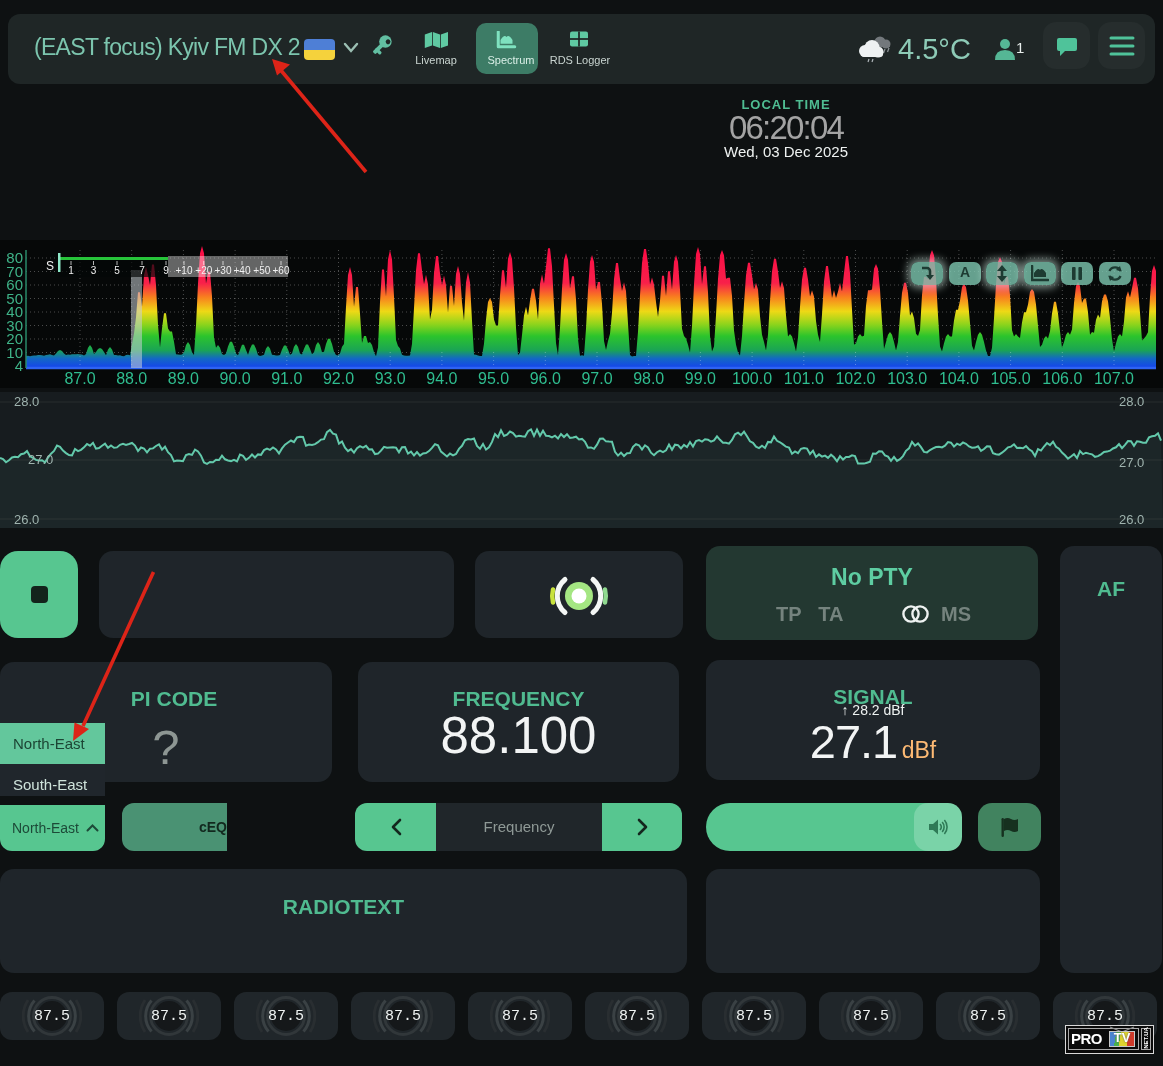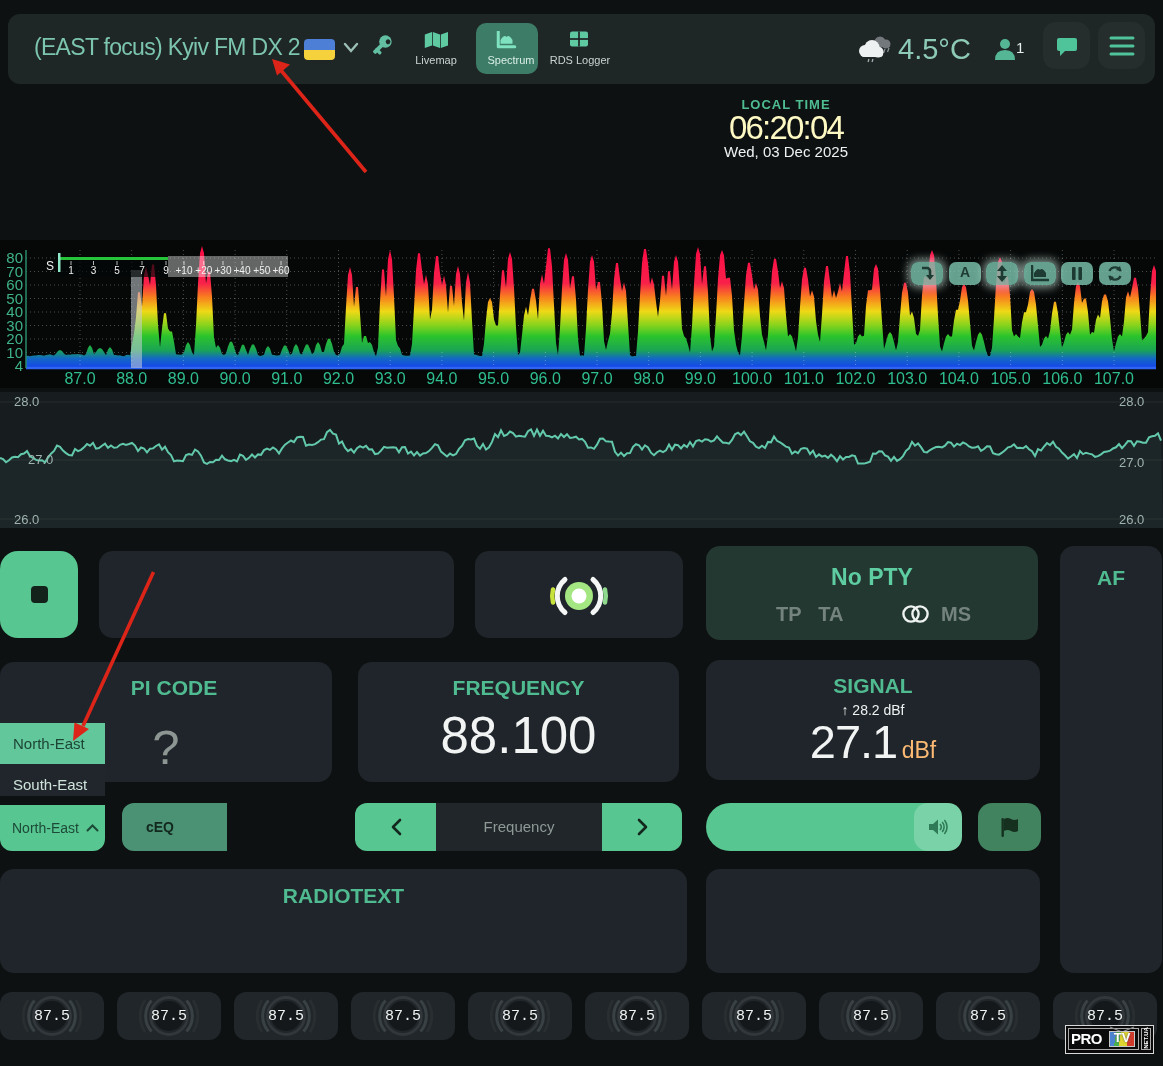--- a/index.html
+++ b/index.html
@@ -1,19 +1,19 @@
 <!DOCTYPE html>
 <html><head><meta charset="utf-8">
 <style>
 * { margin:0; padding:0; box-sizing:border-box; }
 html,body { width:1163px; height:1066px; background:#0e1112; overflow:hidden;
   font-family:"Liberation Sans", sans-serif; position:relative; }
 .abs { position:absolute; }
 .panel { position:absolute; background:#1f252a; border-radius:14px; }
-.hdg { font-weight:bold; color:#50bb90; font-size:20px; text-align:center; }
+.hdg { font-weight:bold; color:#50bb90; font-size:20px; text-align:center;margin-top:11px; }
 .green { background:#57c690; }
 </style></head>
 <body>
 
 <div class="abs" style="left:8px;top:14px;width:1147px;height:70px;background:#1f2626;border-radius:12px;"></div>
 <div class="abs" style="left:34px;top:34px;font-size:23px;color:#7cc5ae;letter-spacing:-0.7px;">(EAST focus) Kyiv FM DX 2</div>
 <div class="abs" style="left:304px;top:39px;width:31px;height:21px;border-radius:4px;overflow:hidden;">
   <div style="width:100%;height:50%;background:#4e7fd6;"></div>
     <div style="width:100%;height:50%;background:#f5d23c;"></div>
 </div>
@@ -78,21 +78,21 @@
 <div class="abs" style="left:1098px;top:22px;width:47px;height:47px;background:#262d2d;border-radius:13px;"></div>
 <svg class="abs" style="left:1109px;top:36px" width="26" height="20" viewBox="0 0 26 20">
     <g stroke="#4fc39a" stroke-width="3" stroke-linecap="round">
       <line x1="2" y1="2" x2="24" y2="2"></line>
       <line x1="2" y1="10" x2="24" y2="10"></line>
       <line x1="2" y1="18" x2="24" y2="18"></line>
     </g>
   </svg>
 
 <div class="abs" style="left:636px;top:97px;width:300px;text-align:center;font-size:13px;font-weight:bold;letter-spacing:1px;color:#4fbd92;">LOCAL TIME</div>
-<div class="abs" style="left:636px;top:109px;width:300px;text-align:center;font-size:33px;letter-spacing:-1.8px;color:#fef9c3;">06:20:04</div>
+<div class="abs" style="left:636px;top:109px;width:300px;text-align:center;font-size:33px;letter-spacing:-1.8px;color:#a3a3a3;">06:20:04</div>
 <div class="abs" style="left:636px;top:143px;width:300px;text-align:center;font-size:15px;color:#eef2f1;">Wed, 03 Dec 2025</div>
 
 <svg class="abs" style="left:0;top:240px" width="1163" height="148" viewBox="0 240 1163 148">
 <style>
   .g { stroke:rgba(255,255,255,0.28); stroke-width:1; stroke-dasharray:1 3; }
   .yl { fill:#3fb388; font-size:15px; text-anchor:end; font-family:"Liberation Sans",sans-serif; }
   .xl { fill:#2fbd8f; font-size:16px; text-anchor:middle; font-family:"Liberation Sans",sans-serif; }
   .sn { fill:#f0f0f0; font-size:10px; text-anchor:middle; font-family:"Liberation Sans",sans-serif; }
 </style>
 <defs>
@@ -305,21 +305,21 @@
 <div class="abs" style="left:706px;top:702px;width:334px;text-align:center;font-size:14px;color:#eef2f1;"><b>↑</b> 28.2 dBf</div>
 <div class="abs" style="left:706px;top:714px;width:334px;text-align:center;color:#f2f4f4;"><span style="font-size:47px;letter-spacing:-1px;">27.1</span> <span style="font-size:23px;color:#fdba74;margin-left:0;">dBf</span></div>
 
 <div class="abs" style="left:0;top:723px;width:105px;height:41px;background:#63c79c;color:#1c4534;font-size:15px;line-height:41px;padding-left:13px;">North-East</div>
 <div class="abs" style="left:0;top:764px;width:105px;height:32px;background:#20262c;color:#cfe3db;font-size:15px;line-height:41px;padding-left:13px;">South-East</div>
 <div class="abs green" style="left:0;top:805px;width:105px;height:46px;border-radius:0 0 12px 12px;color:#1d4a38;font-size:14px;line-height:46px;padding-left:12px;">North-East</div>
 <svg class="abs" style="left:86px;top:824px" width="13" height="8" viewBox="0 0 13 8">
     <path d="M1.5 6.5 L6.5 1.5 L11.5 6.5" stroke="#1d4a38" stroke-width="2" fill="none" stroke-linecap="round"></path>
   </svg>
 <div class="abs" style="left:122px;top:803px;width:210px;height:48px;border-radius:12px;overflow:hidden;">
-  <div style="float:left;width:105px;height:48px;background:#4a9273;color:#12281e;font-weight:bold;font-size:14px;text-align:left;line-height:48px;padding-left:24px;">cEQ</div>
+  <div style="float:left;width:105px;height:48px;background:#4a9273;color:#12281e;font-weight:bold;font-size:14px;text-align:right;line-height:48px;">cEQ</div>
 </div>
 <div class="abs" style="left:355px;top:803px;width:327px;height:48px;border-radius:12px;overflow:hidden;">
   <div style="float:left;width:81px;height:48px;background:#57c690;"></div>
   <div style="float:left;width:166px;height:48px;background:#20262a;text-align:center;line-height:48px;color:#8f9996;font-size:15px;">Frequency</div>
   <div style="float:left;width:80px;height:48px;background:#57c690;"></div>
 </div>
 <svg class="abs" style="left:390px;top:818px" width="12" height="18" viewBox="0 0 12 18">
     <path d="M10 2 L3 9 L10 16" stroke="#14271e" stroke-width="2.6" fill="none" stroke-linecap="round" stroke-linejoin="round"></path>
   </svg>
 <svg class="abs" style="left:637px;top:818px" width="12" height="18" viewBox="0 0 12 18">

